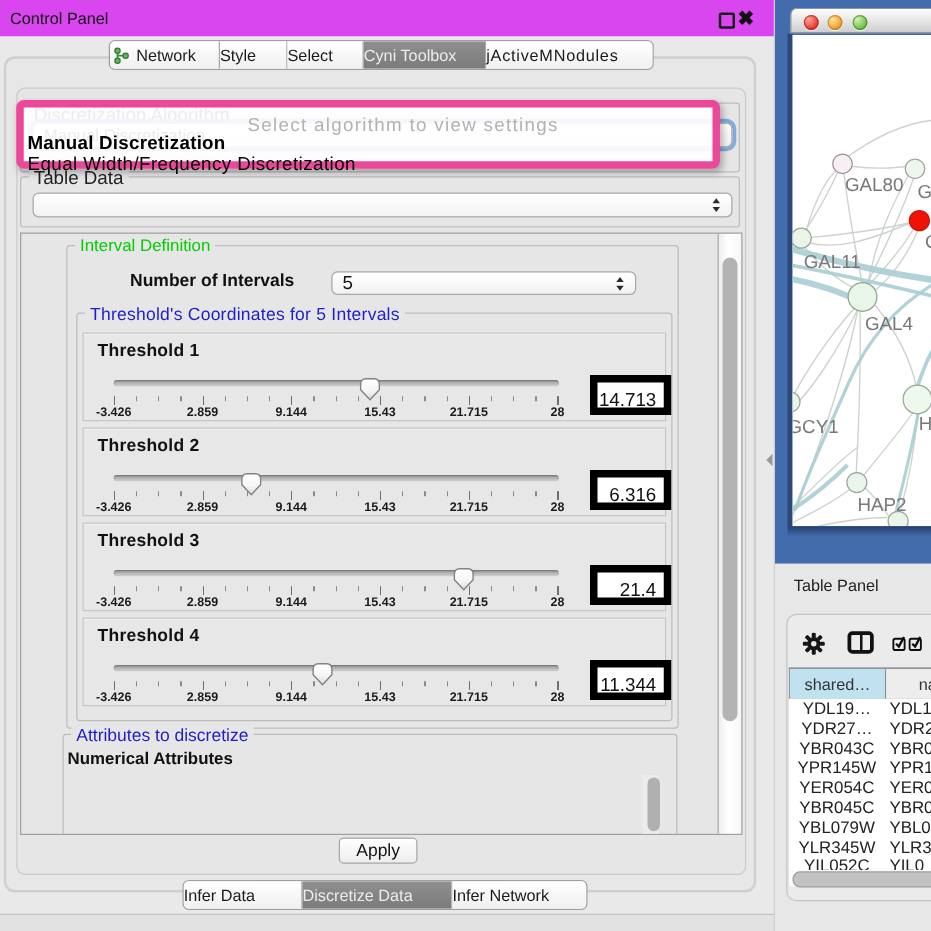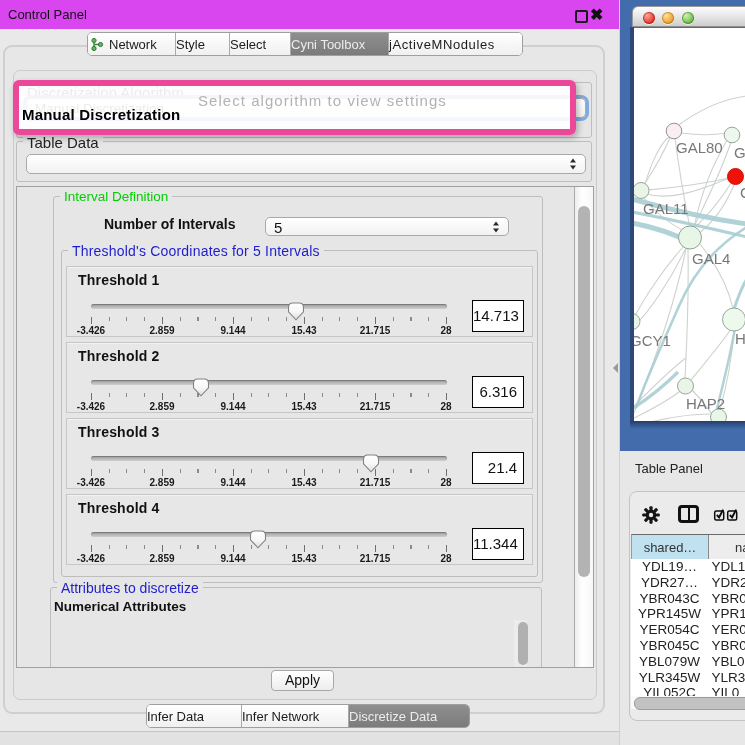--- a/index.html
+++ b/index.html
@@ -32,21 +32,21 @@
 .updown:before{top:0;border-bottom:4.2px solid #2a2a2a}
 .updown:after{bottom:0;border-top:4.2px solid #2a2a2a}
 
 .tpanel{position:absolute;left:49px;width:467px;height:71px;border:1px solid #c6c6c6;background:#e7e7e7;box-sizing:border-box;box-shadow:inset 0 1px 0 #f2f2f2}
 .tpanel .tlab{position:absolute;left:11px;top:5px;font-size:14px;font-weight:bold;color:#111;letter-spacing:.2px}
 .track{position:absolute;left:24px;top:37px;width:356px;height:5px;border-radius:2.5px;background:linear-gradient(#9a9a9a,#cfcfcf);box-shadow:inset 0 1px 1px rgba(0,0,0,.25)}
 .ticksmin{position:absolute;left:24px;top:50px;width:357px;height:4px;background:repeating-linear-gradient(90deg,#8a8a8a 0,#8a8a8a 1px,transparent 1px,transparent 17.75px)}
 .ticksmaj{position:absolute;left:24px;top:50px;width:357px;height:7px;background:repeating-linear-gradient(90deg,#6f6f6f 0,#6f6f6f 1px,transparent 1px,transparent 71px)}
 .tick-lab{position:absolute;top:58px;font-size:10px;font-weight:bold;color:#1a1a1a;transform:translateX(-50%);white-space:nowrap}
 .thumb{position:absolute;top:35px;width:17px;height:19px;transform:translateX(-50%)}
-.vbox{position:absolute;left:405px;top:33px;width:52px;height:32px;background:#fff;border:1px solid #000000;box-sizing:border-box;font-size:15px;color:#111;text-align:right;line-height:30px;padding-right:6px}
+.vbox{position:absolute;left:405px;top:33px;width:65px;height:32px;background:#fff;border:6px solid #000000;box-sizing:border-box;font-size:15px;color:#111;text-align:right;line-height:30px;padding-right:6px}
 
 #attrlist{position:absolute;background:#fff}
 #attrlist div{font-size:13px;color:#111;height:16.5px;line-height:16.5px;padding-left:8px;letter-spacing:.2px}
 
 #desktop{position:absolute;left:620px;top:0;width:125px;height:451px;background:#426cab}
 #netwin{position:absolute;left:630px;top:6px;width:115px;height:415px}
 #nettitle{position:absolute;left:2px;top:0;width:113px;height:21px;background:linear-gradient(#fdfdfd,#e9e9e9 45%,#cdcdcd);border-top:1px solid #9a9a9a;border-bottom:1px solid #8e8e8e;border-left:1px solid #9a9a9a;border-top-left-radius:6px;box-sizing:border-box}
 .tl{position:absolute;top:4.5px;width:12px;height:12px;border-radius:50%}
 #netcanvas{position:absolute;left:4px;top:22px;width:111px;height:393px;background:#fff;overflow:hidden}
 #tablepanel{position:absolute;left:620px;top:451px;width:125px;height:294px;background:#e7e7e7}
@@ -193,27 +193,28 @@
   </div>
   <div style="position:absolute;left:37px;top:412px;font-size:13.5px;font-weight:bold;color:#111">Numerical Attributes</div>
   <div style="position:absolute;left:497px;top:433px;width:13px;height:58px;background:#ececec"></div>
   <div style="position:absolute;left:501px;top:435px;width:10px;height:43px;background:#b0b0b0;border-radius:5px"></div>
 </div>
 
 <div style="position:absolute;left:271px;top:670px;width:63px;height:21px;background:linear-gradient(#ffffff,#ededed);border:1px solid #a8a8a8;border-radius:4px;box-sizing:border-box;text-align:center;font-size:14px;color:#111;line-height:19px">Apply</div>
 
 <div class="seg" style="left:146px;top:704px">
   <div class="s" style="width:95px">Infer Data</div>
+  <div class="s sel" style="width:120px">Discretize Data</div>
   <div class="s" style="width:107px">Infer Network</div>
-  <div class="s sel" style="width:120px">Discretize Data</div>
 </div>
 
 <div id="popup" style="position:absolute;left:13px;top:80px;width:563px;height:55px;background:rgba(255,255,255,0.9);border:6px solid #ec4899;border-radius:6px;box-shadow:2px 3px 6px rgba(0,0,0,0.28);box-sizing:border-box;z-index:50">
   <div style="position:absolute;left:179px;top:6px;font-size:15px;color:#b2b2b2;letter-spacing:1.05px;white-space:nowrap">Select algorithm to view settings</div>
   <div style="position:absolute;left:3px;top:20px;font-size:15px;font-weight:bold;color:#000;letter-spacing:.2px;white-space:nowrap">Manual Discretization</div>
+  <div style="position:absolute;left:3px;top:36.5px;font-size:15px;color:#000;letter-spacing:.35px;white-space:nowrap">Equal Width/Frequency Discretization</div>
 </div>
 
 <div id="desktop"></div>
 <div style="position:absolute;left:619px;top:0;width:1px;height:745px;background:#d0d0d0"></div>
 <div style="position:absolute;left:613px;top:363px;width:0;height:0;border-top:5px solid transparent;border-bottom:5px solid transparent;border-right:5px solid #9a9a9a"></div>
 
 <div id="netwin">
   <div id="nettitle">
     <div class="tl" style="left:9.5px;background:radial-gradient(circle at 4px 3.5px,#ffa89e,#ea4136 60%,#ae1d12);box-shadow:inset 0 0 0 1px rgba(150,25,15,.55),0 1px 0 rgba(255,255,255,.6)"></div>
     <div class="tl" style="left:29.3px;background:radial-gradient(circle at 4px 3.5px,#ffe09a,#efa63a 60%,#bb7a14);box-shadow:inset 0 0 0 1px rgba(160,105,15,.55),0 1px 0 rgba(255,255,255,.6)"></div>

